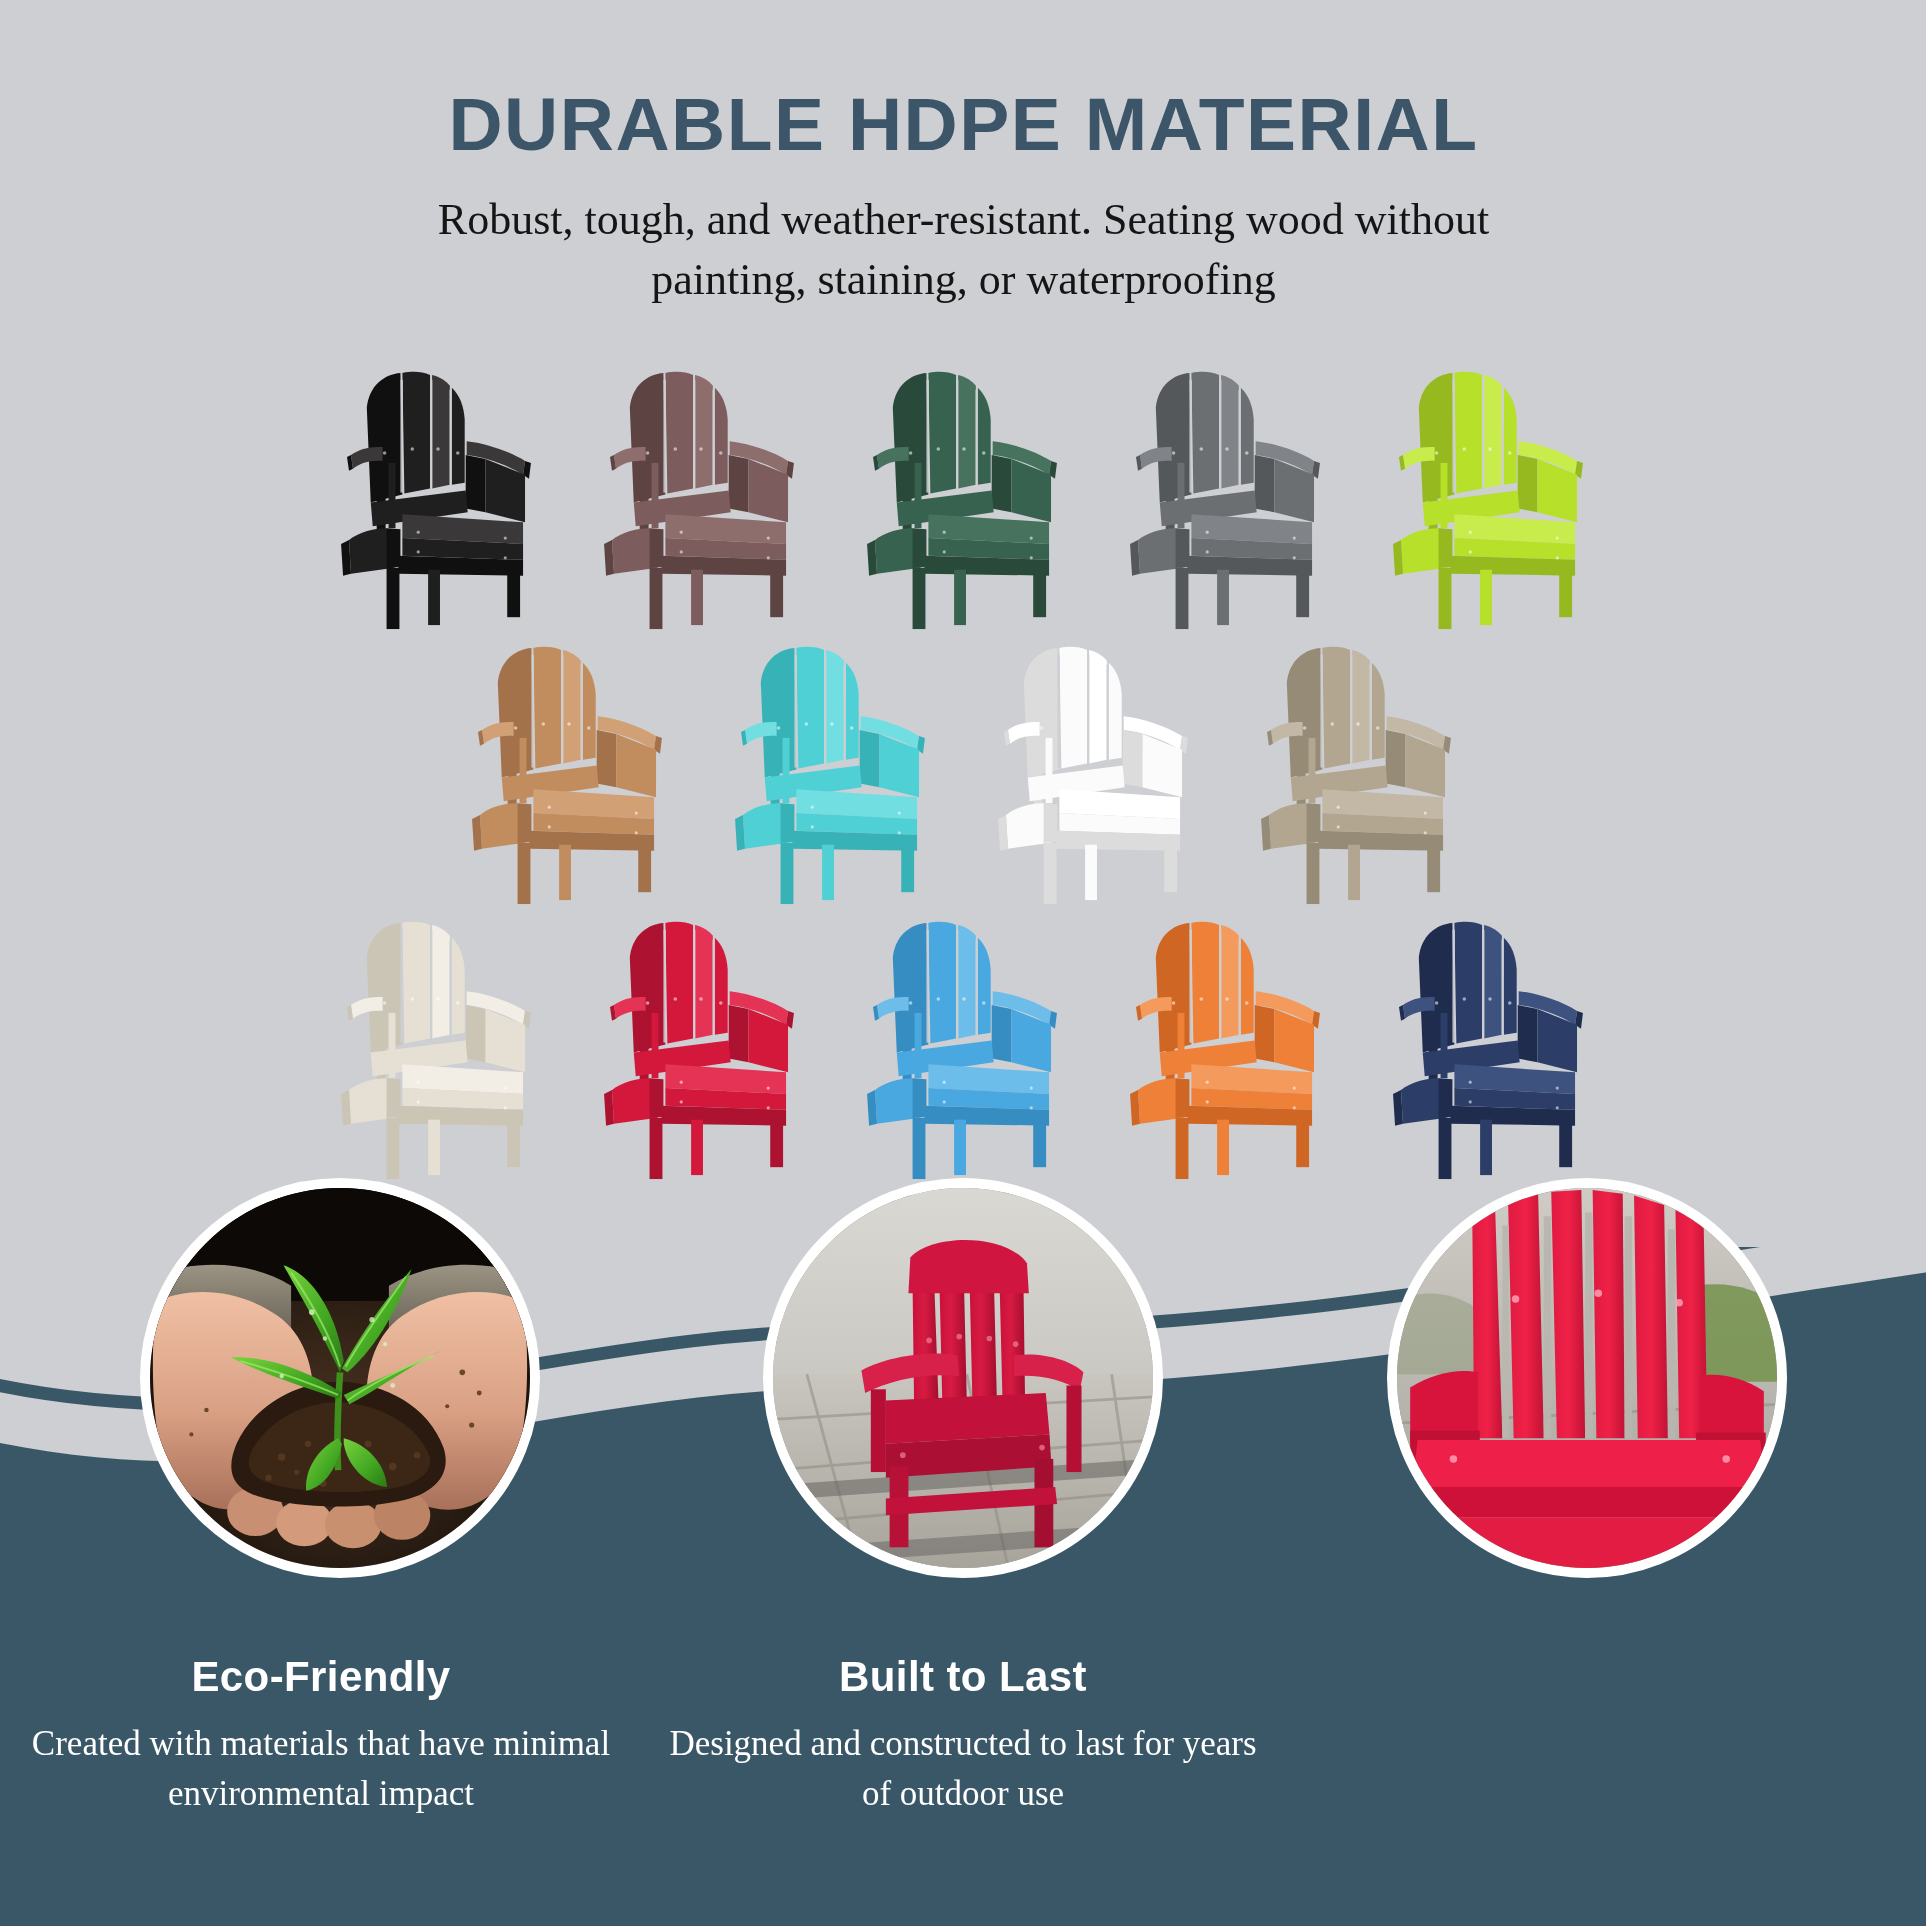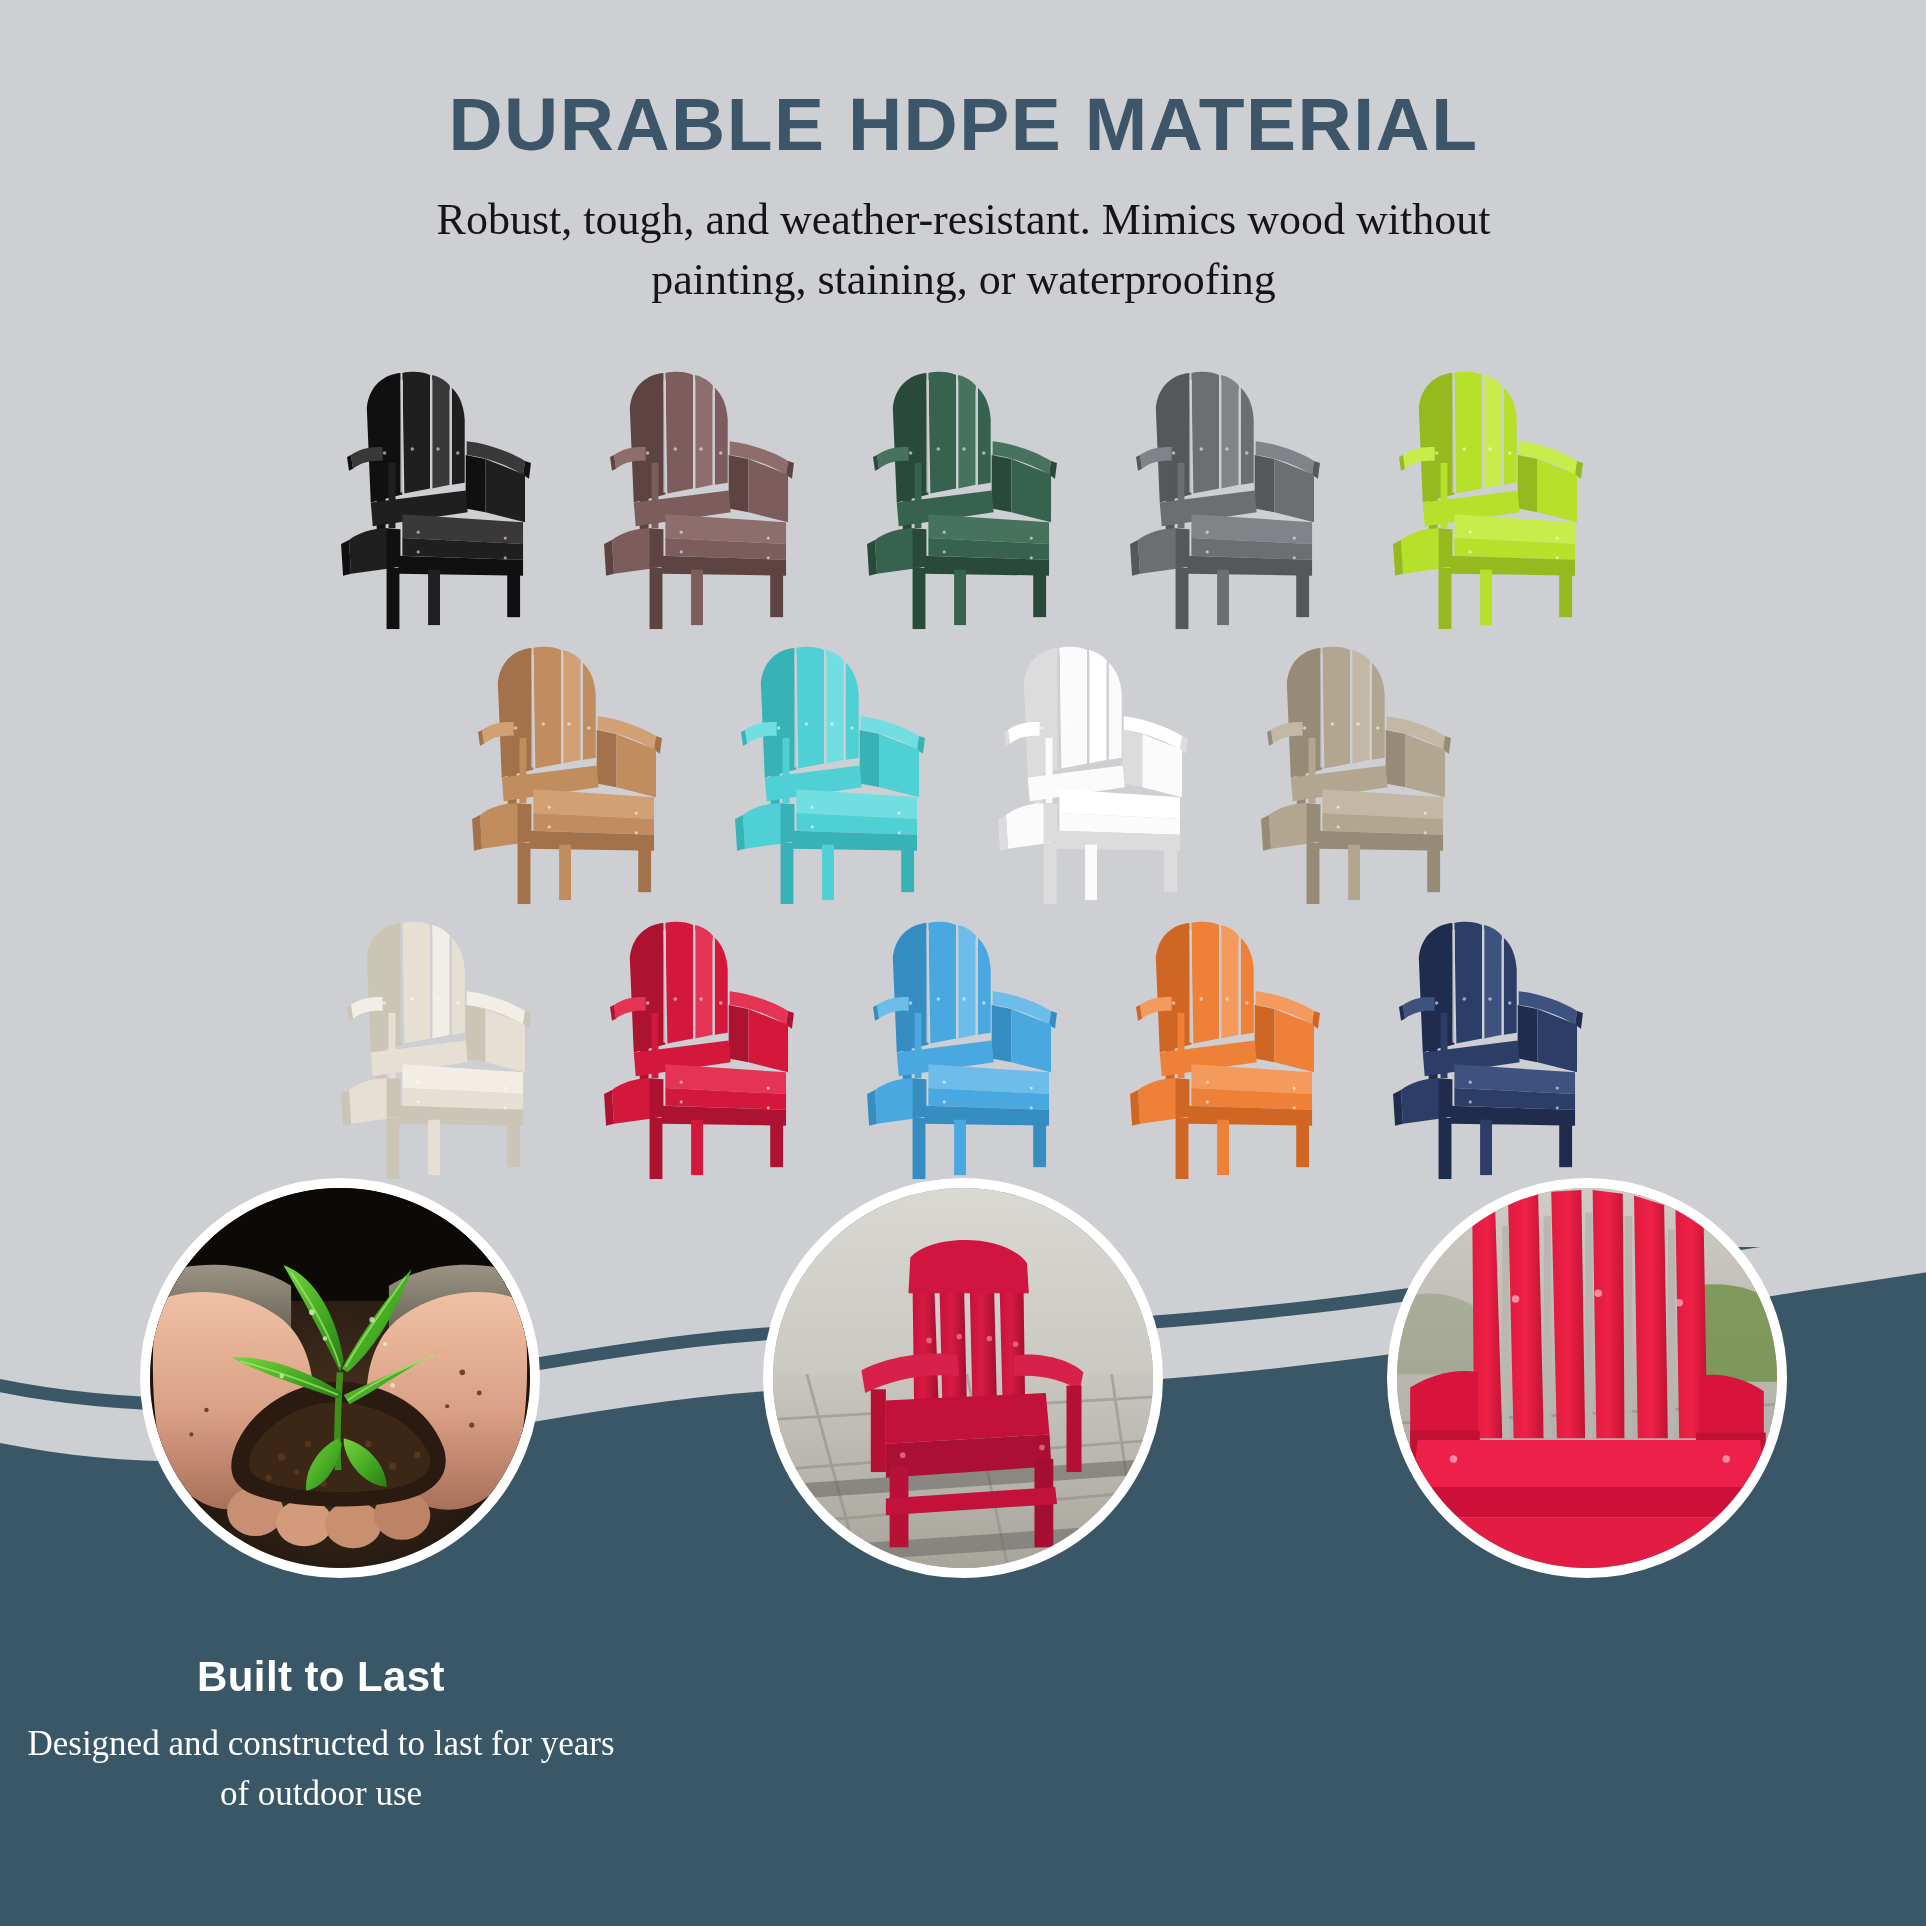--- a/index.html
+++ b/index.html
@@ -160,21 +160,21 @@
     color: #ffffff;
   }
 </style>
 </head>
 <body>
 
 <div id="stage">
 
   <div id="header-block">
     <div id="page-title">DURABLE HDPE MATERIAL</div>
-    <div id="subtitle">Robust, tough, and weather-resistant. Mimics wood without painting, staining, or waterproofing</div>
+    <div id="subtitle">Robust, tough, and weather-resistant. Seating wood without painting, staining, or waterproofing</div>
   </div>
 
   <div id="chair-grid">
     <div class="chair-row" id="chair-row-1">
         <div class="chair-cell">
 <svg class="chair-svg" width="222" height="269" viewBox="0 0 224 272">
   <g>
     <path d="M 40,44 C 42,22 58,10 74,9 L 76,132 L 44,140 Z" fill="#111010"></path>
     <path d="M 76,9 C 88,7 96,8 104,11 L 104,126 L 78,131 Z" fill="#201f1f"></path>
     <path d="M 106,11 C 114,13 120,17 124,22 L 124,122 L 106,126 Z" fill="#3a3838"></path>
@@ -1203,19 +1203,23 @@
           <circle cx="300" cy="122" r="4"></circle>
             <circle cx="60" cy="288" r="4"></circle>
           <circle cx="350" cy="288" r="4"></circle>
         </g>
       </svg>
     </div>
   </div>
 
   <div id="feature-texts">
     <div class="feature-col">
+      <div class="feature-heading">Eco-Friendly</div>
+      <div class="feature-body">Created with materials that have minimal environmental impact</div>
+    </div>
+    <div class="feature-col">
       <div class="feature-heading">Built to Last</div>
       <div class="feature-body">Designed and constructed to last for years of outdoor use</div>
     </div>
   </div>
 
 </div>
 
 
 </body></html>

